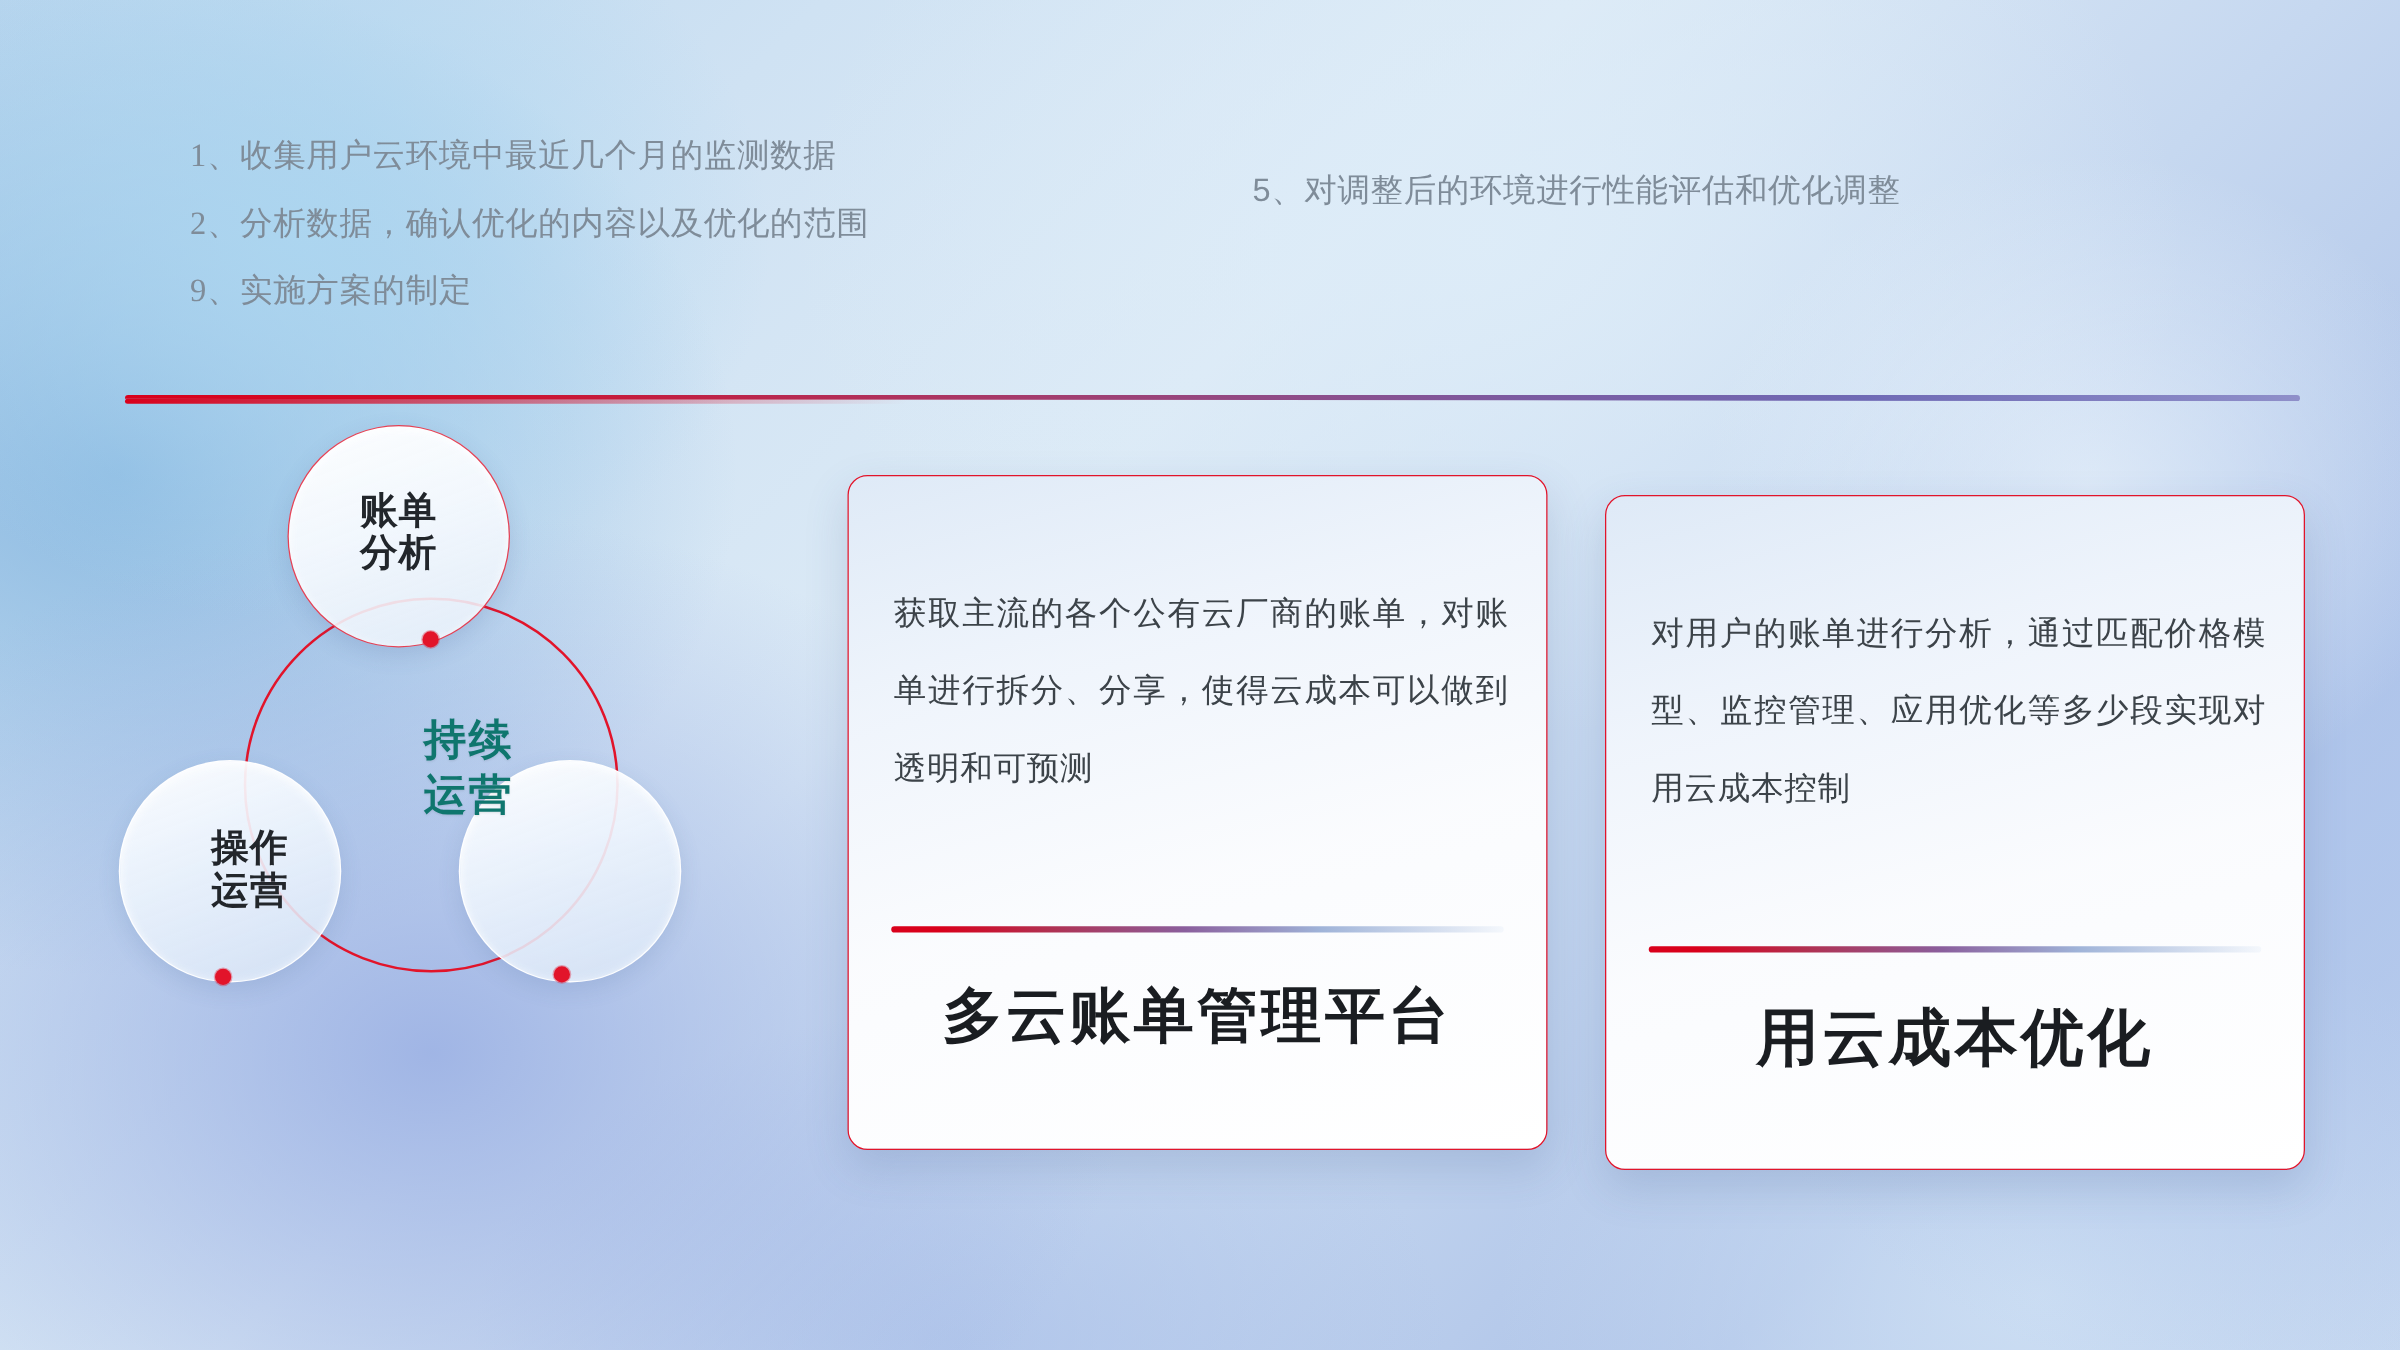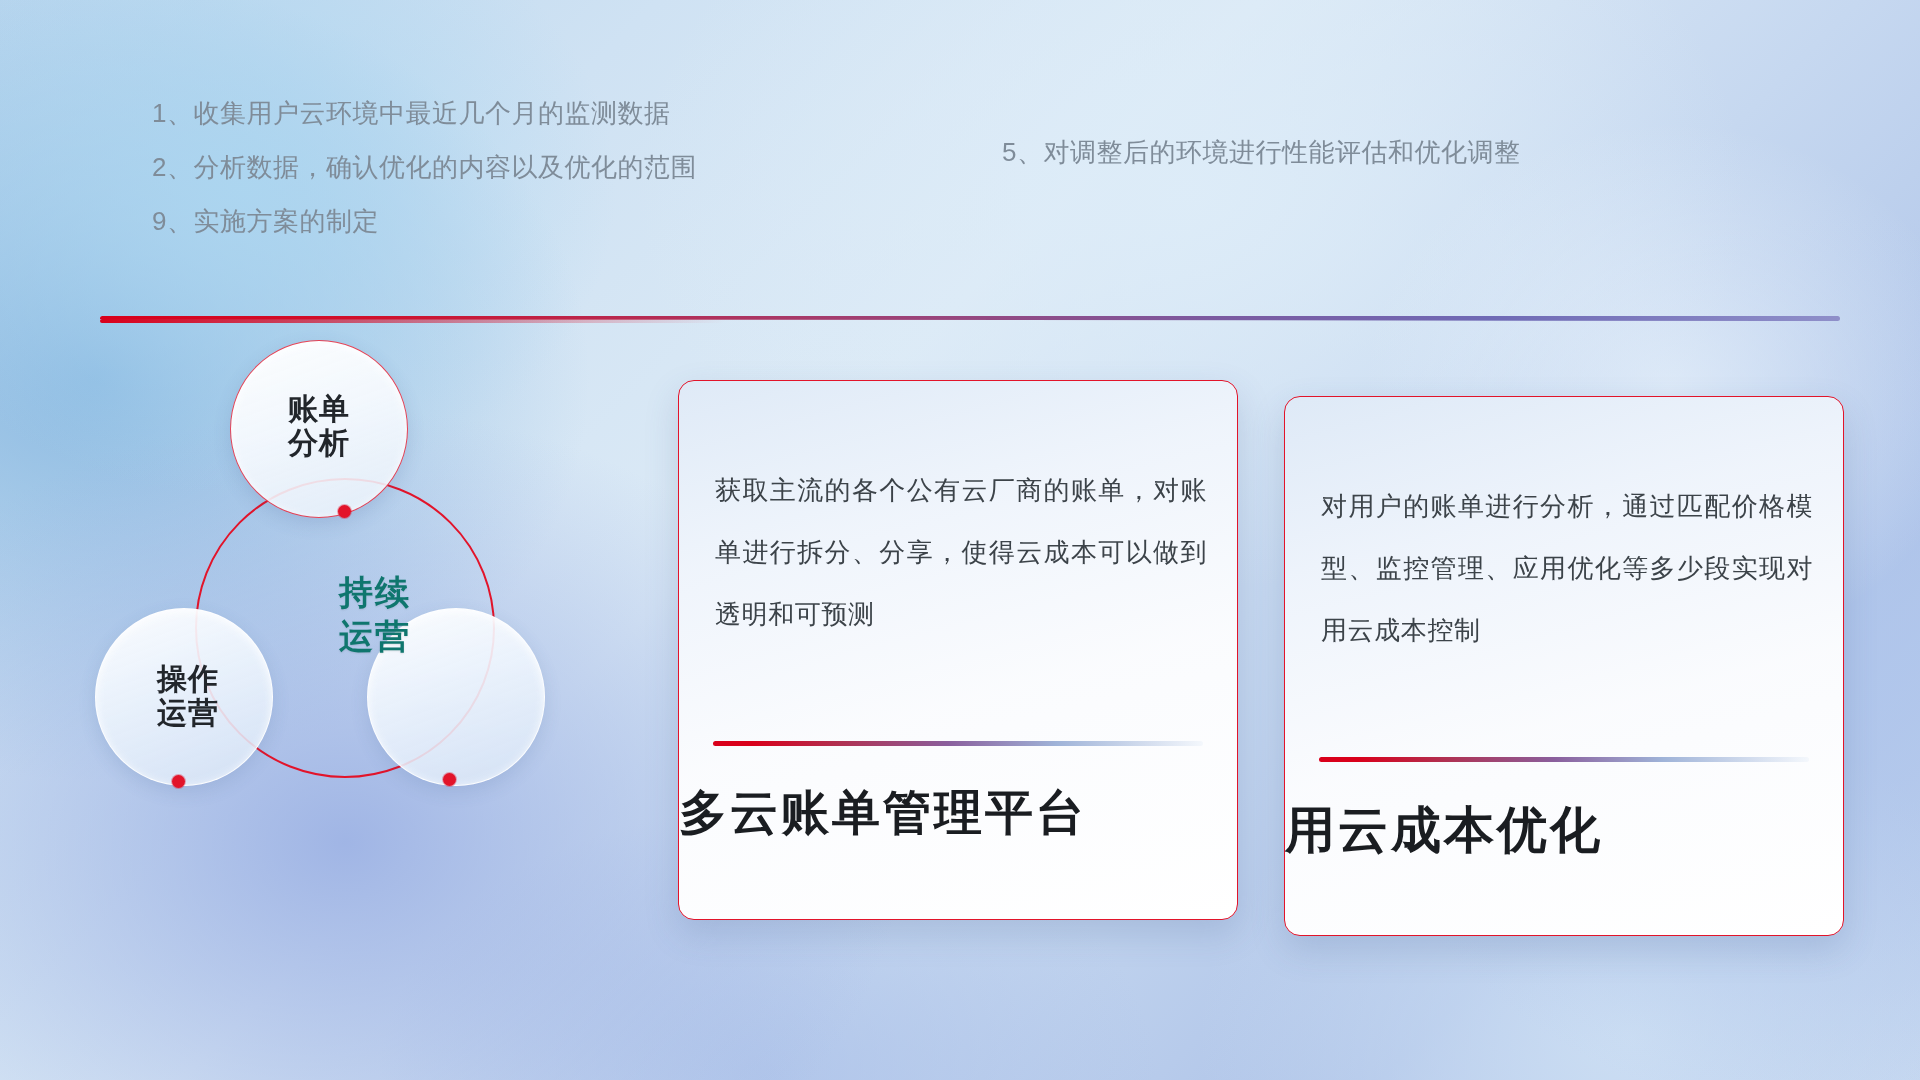--- a/index.html
+++ b/index.html
@@ -29,21 +29,21 @@
   }
   #bg-glow-2 {
     position: absolute; right: -60px; top: 120px; width: 620px; height: 540px;
     background: radial-gradient(ellipse at center, rgba(232,242,251,0.75) 0%, rgba(232,242,251,0) 70%);
     pointer-events: none;
   }
 
   
   #steps { position: absolute; left: 0; top: 0; width: 1920px; height: 260px; }
   .step-col { position: absolute; }
-  #step-col-left  { left: 152px; top: 86px; }
+  #step-col-left  { left: 152px; top: 98px; font-family: Liberation Serif, serif; }
   #step-col-right { left: 1002px; top: 125px; }
   .step-line {
     font-size: 26px;
     line-height: 54px;
     color: #7f8c99;
     letter-spacing: 0.5px;
     white-space: nowrap;
     font-weight: 400;
   }
 
@@ -102,21 +102,21 @@
     background: linear-gradient(160deg, rgba(255,255,255,0.95) 0%, rgba(238,245,253,0.9) 45%, rgba(216,229,246,0.85) 100%);
     border: 1.6px solid rgba(255,255,255,0.95);
     box-shadow: 0 6px 18px rgba(60,90,140,0.14), inset 0 2px 8px rgba(255,255,255,0.85);
   }
   .vlabel {
     position: absolute; width: 178px; text-align: center;
     font-size: 30px; font-weight: 700; color: #22262b; line-height: 34px;
     letter-spacing: 1px;
   }
   #vlabel-top { left: 135px; top: 52px; }
-  #vlabel-bl  { left: 4px;   top: 322px; }
+  #vlabel-bl  { left: 16px;   top: 322px; }
   #vlabel-br  { left: 272px; top: 322px; }
 
   .vdot {
     position: absolute; width: 13px; height: 13px; border-radius: 50%;
     background: #e2142a;
     box-shadow: 0 0 0 1px rgba(226,20,42,0.35);
   }
   #vdot-top { left: 243px; top: 165px; }
   #vdot-bl  { left: 77px;  top: 435px; }
   #vdot-br  { left: 348px; top: 433px; }
@@ -148,20 +148,21 @@
   }
   .card-rule {
     position: absolute;
     left: 34px; right: 34px; top: 360px; height: 5px;
     background: linear-gradient(90deg, #d9001b 0%, #d9001b 8%, #b03152 26%, #8a5f9d 48%, #9fb3d8 70%, rgba(220,232,246,0.25) 100%);
     border-radius: 3px;
   }
   .card-title {
     position: absolute;
     left: 0; right: 0; top: 400px;
+    text-align: center;
     font-size: 48px;
     font-weight: 700;
     color: #1a1d21;
     letter-spacing: 3px;
   }
   #card-2 .card-title { font-size: 50px; }
 </style>
 </head>
 <body>
 

